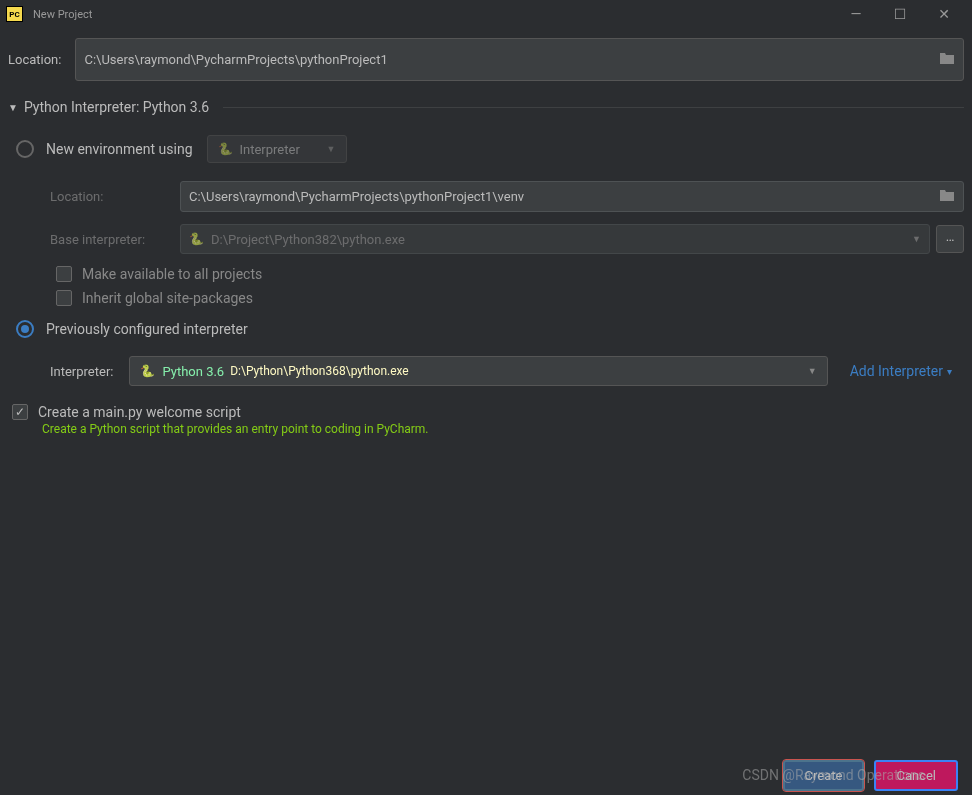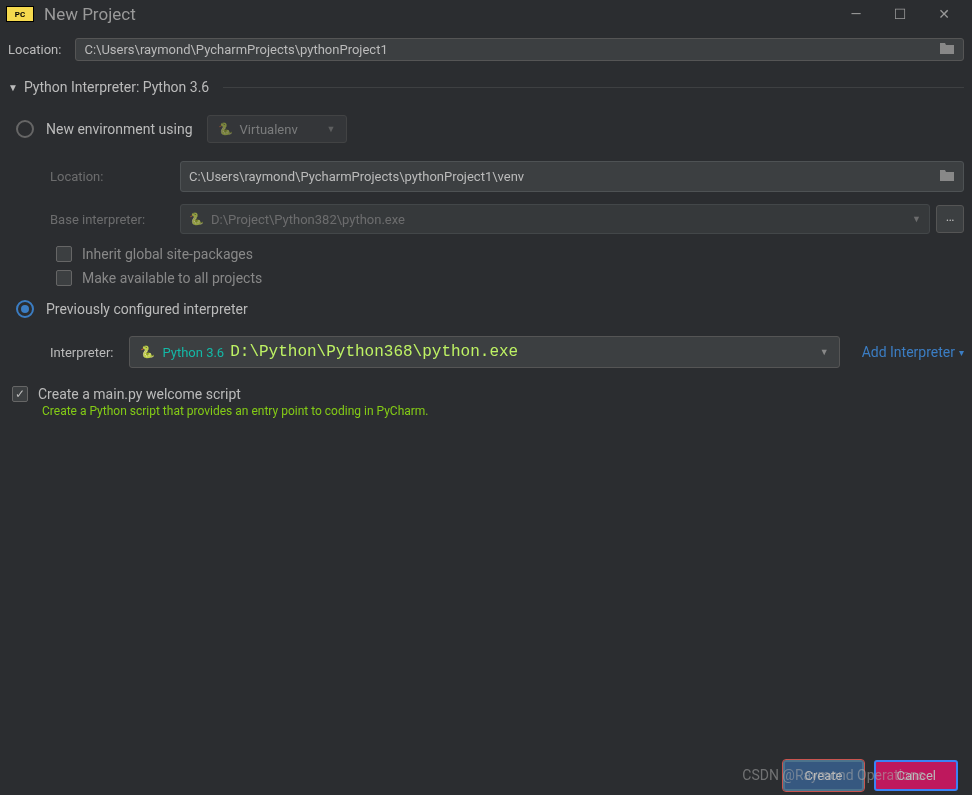--- a/index.html
+++ b/index.html
@@ -18,35 +18,35 @@
       position: relative;
     }
     .titlebar {
       display: flex;
       align-items: center;
       height: 28px;
       padding: 0 6px;
       background: #2b2d30;
     }
     .app-icon {
-      width: 28px;
+      width: 17px;
       height: 16px;
       margin-right: 10px;
       background: #f5d94e;
       border: 1px solid #000;
       display: flex;
       align-items: center;
       justify-content: center;
       font-size: 8px;
       font-weight: bold;
       color: #000;
     }
     .window-title {
       color: #999;
-      font-size: 17px;
+      font-size: 11px;
     }
     .window-controls {
       margin-left: auto;
       display: flex;
       gap: 20px;
       align-items: center;
       padding-right: 10px;
     }
     .win-ctrl {
       color: #999;
@@ -66,21 +66,21 @@
     .label {
       color: #bbbbbb;
       font-size: 13px;
       margin-right: 14px;
     }
     .input-field {
       flex: 1;
       background: #3c3f41;
       border: 1px solid #555;
       border-radius: 3px;
-      padding: 2px 8px;
+      padding: 12px 8px;
       color: #bbbbbb;
       font-size: 13px;
       display: flex;
       align-items: center;
     }
     .input-field .folder-icon {
       margin-left: auto;
       color: #888;
       cursor: pointer;
     }
@@ -249,34 +249,34 @@
       align-items: center;
       background: #3c3f41;
       border: 1px solid #555;
       border-radius: 3px;
       padding: 6px 10px;
       margin-left: 16px;
       margin-right: 22px;
       cursor: pointer;
     }
     .interp-name {
-      color: #14b8a6;
+      color: #86efac;
       margin-right: 6px;
     }
     .interp-path {
-      color: #bef264;
-      font-size: 16px;
-      font-family: Liberation Mono, monospace;
+      color: #fef9c3;
+      font-size: 12px;
     }
     .add-interp {
       color: #3b7dc3;
       font-size: 14px;
       cursor: pointer;
       display: flex;
       align-items: center;
+      margin-right: 12px;
     }
     .main-checkbox-row {
       display: flex;
       align-items: center;
       margin-left: 4px;
       margin-bottom: 2px;
     }
     .hint-text {
       margin-left: 34px;
       color: #84cc16;
@@ -349,21 +349,21 @@
     <span class="collapse-icon">▼</span>
     <span class="sep-label">Python Interpreter: Python 3.6</span>
     <div class="sep-line"></div>
   </div>
 
   <div class="radio-row">
     <div class="radio"></div>
     <span class="radio-label">New environment using</span>
     <div class="dropdown disabled" style="margin-left: 14px;">
       <span class="python-icon"></span>
-      <span>Virtualenv</span>
+      <span>Interpreter</span>
       <span class="dropdown-arrow">▼</span>
     </div>
   </div>
 
   <div class="sub-section">
     <div class="sub-row">
       <span class="sub-label disabled">Location:</span>
       <div class="disabled-input">
         <span style="color:#bbb">C:\Users\raymond\PycharmProjects\pythonProject1\venv</span>
         <span class="folder-icon" style="margin-left:auto">
@@ -377,25 +377,25 @@
       <span class="sub-label disabled">Base interpreter:</span>
       <div class="disabled-input" style="opacity:0.7">
         <span class="python-icon"></span>
         <span>D:\Project\Python382\python.exe</span>
         <span class="dropdown-arrow" style="margin-left:auto">▼</span>
       </div>
       <div class="browse-btn">…</div>
     </div>
     <div class="checkbox-row" style="margin-left:6px">
       <div class="checkbox"></div>
-      <span class="checkbox-label disabled">Inherit global site-packages</span>
+      <span class="checkbox-label disabled">Make available to all projects</span>
     </div>
     <div class="checkbox-row" style="margin-left:6px">
       <div class="checkbox"></div>
-      <span class="checkbox-label disabled">Make available to all projects</span>
+      <span class="checkbox-label disabled">Inherit global site-packages</span>
     </div>
   </div>
 
   <div class="radio-row">
     <div class="radio selected"></div>
     <span class="radio-label">Previously configured interpreter</span>
   </div>
 
   <div class="interp-row">
     <span style="color:#bbbbbb">Interpreter:</span>

